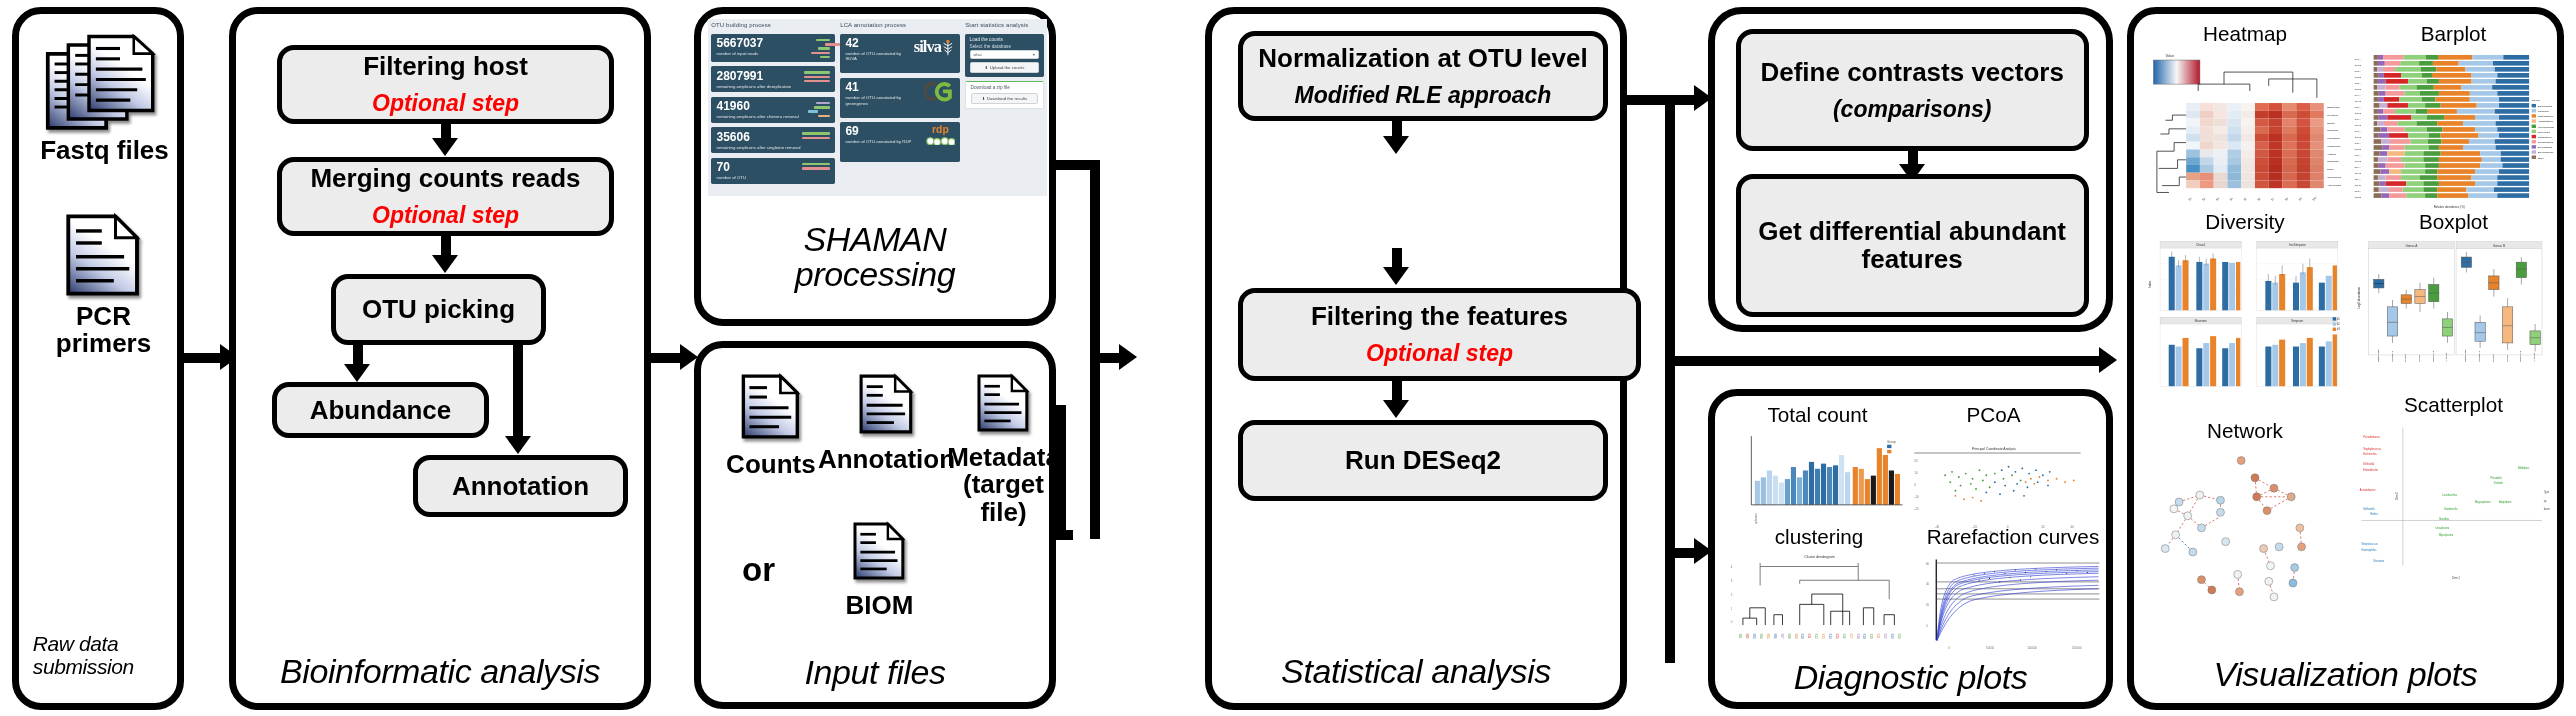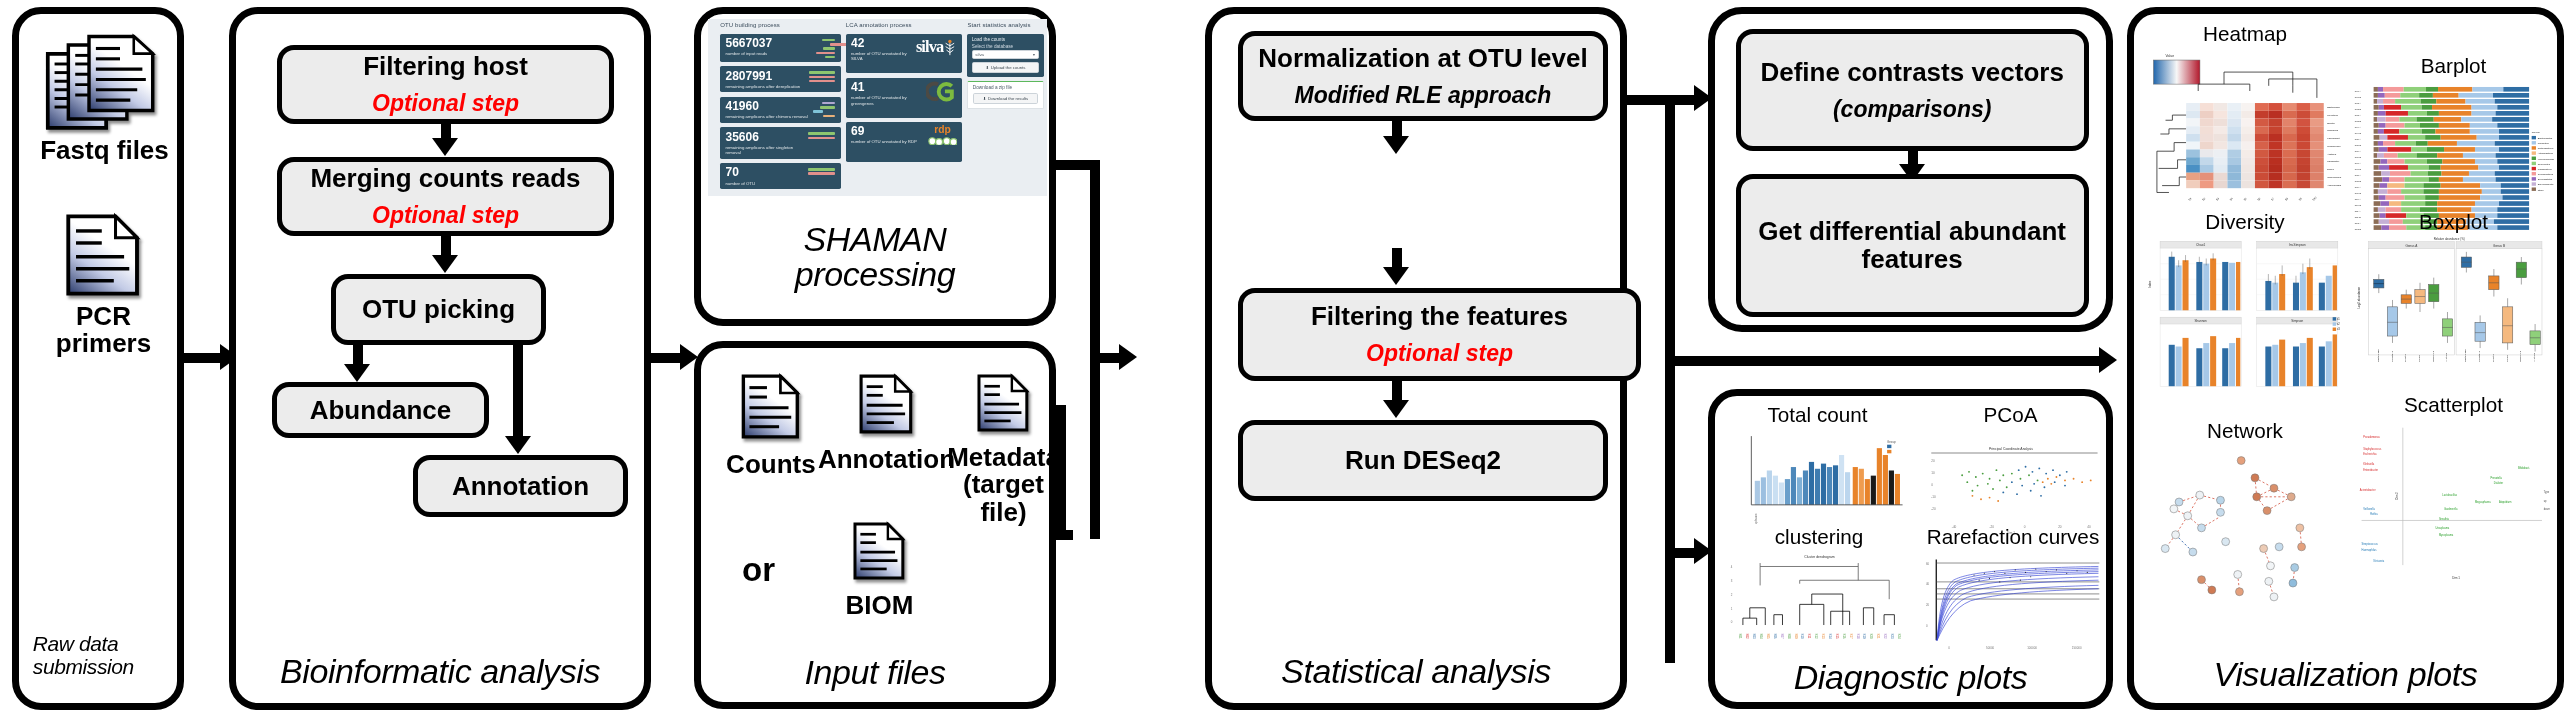--- a/index.html
+++ b/index.html
@@ -181,21 +181,21 @@
     <div class="panel-caption" style="bottom:12px;">Bioinformatic analysis</div>
   </div>
 
   <div class="hline" style="left:651px;top:353px;width:34px;"></div>
   <div class="arrow-right" style="left:680px;top:344px;"></div>
 
   <div class="panel" style="left:694px;top:6.9px;width:362px;height:319px;">
 
     <div class="shaman-shot" style="left:6.9px;top:5.2px;width:339px;height:177px;">
 
-      <div class="sh-col" style="width:125px;margin-left:9px;">
+      <div class="sh-col" style="width:125px;">
         <div class="sh-head">OTU building process</div>
         <div class="sh-card">
           <div>
               <div class="sh-num">5667037</div>
                <div class="sh-sub">number of input reads</div>
             </div>
           <div class="sh-spark">
             <div class="sh-bar" style="width:13.8px;background:#8ec56f;"></div>
             <div class="sh-bar" style="width:17px;background:#e2908c;margin-right:-12px;"></div>
             <div class="sh-bar" style="width:12px;background:#8ec56f;"></div>
@@ -534,21 +534,21 @@
           <text x="30" y="98" transform="rotate(90 30 98)">sample</text>
         </g>
         <g fill="#555" font-size="3.6">
           <text x="184" y="16">Group</text>
         </g>
         <rect x="184" y="18" width="5" height="4" fill="#2e6da4"></rect>
           <rect x="184" y="24" width="5" height="4" fill="#e8832a"></rect>
       </svg>
     </div>
 
-    <div class="plotcell" style="left:201px;top:6.9px;width:189px;gap:12px;">
+    <div class="plotcell" style="left:184px;top:6.9px;width:189px;gap:12px;">
       <div class="plottitle">PCoA</div>
       <svg class="plotart" width="188" height="96" viewBox="0 0 218 112">
         <text x="109" y="10" font-size="4" text-anchor="middle" fill="#333">Principal Coordinate Analysis</text>
         <line x1="16" y1="14" x2="210" y2="14" stroke="#555" stroke-width="0.8"></line>
         <line x1="16" y1="14" x2="16" y2="92" stroke="#fff" stroke-width="0"></line>
         <g fill="#4a9d3f">
           <circle cx="52" cy="40" r="1.1"></circle>
             <circle cx="60" cy="36" r="1.1"></circle>
             <circle cx="68" cy="42" r="1.1"></circle>
           <circle cx="76" cy="38" r="1.1"></circle>
@@ -903,21 +903,21 @@
           <text x="112" y="178" transform="rotate(-45 112 178)">S5</text>
             <text x="128" y="178" transform="rotate(-45 128 178)">S6</text>
           <text x="144" y="178" transform="rotate(-45 144 178)">S7</text>
             <text x="160" y="178" transform="rotate(-45 160 178)">S8</text>
           <text x="176" y="178" transform="rotate(-45 176 178)">S9</text>
             <text x="192" y="178" transform="rotate(-45 192 178)">S10</text>
         </g>
       </svg>
     </div>
 
-    <div class="plotcell" style="left:217px;top:8.6px;width:205px;margin-top:32px;">
+    <div class="plotcell" style="left:217px;top:8.6px;width:205px;">
       <div class="plottitle">Barplot</div>
       <svg class="plotart" width="201" height="172" viewBox="0 0 234 200">
         <g font-size="2.6" fill="#111">
           <text x="2" y="14">P01-A</text>
             <text x="2" y="21">P01-B</text>
             <text x="2" y="28">P02-A</text>
             <text x="2" y="35">P02-B</text>
           <text x="2" y="42">P03-A</text>
             <text x="2" y="49">P03-B</text>
             <text x="2" y="56">P04-A</text>

